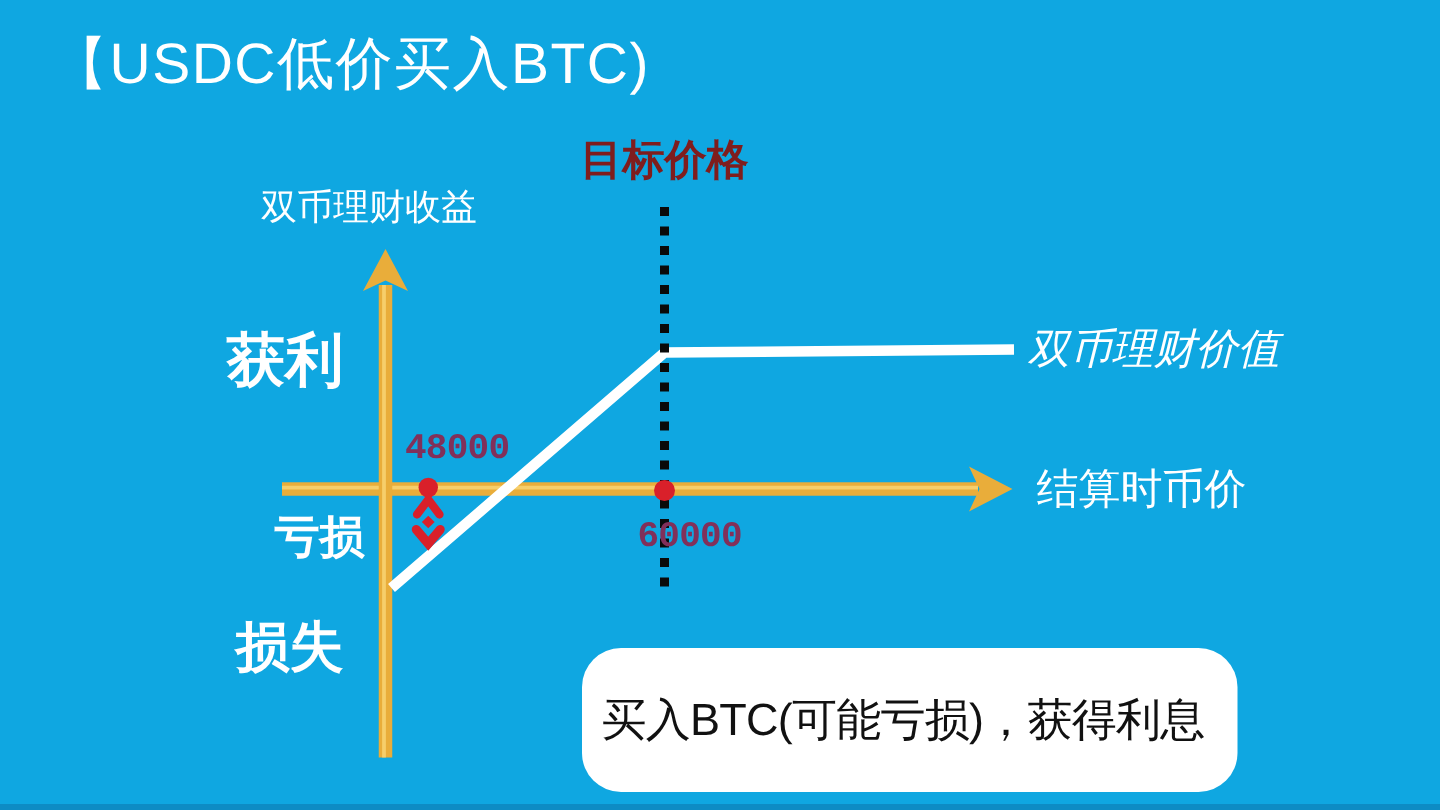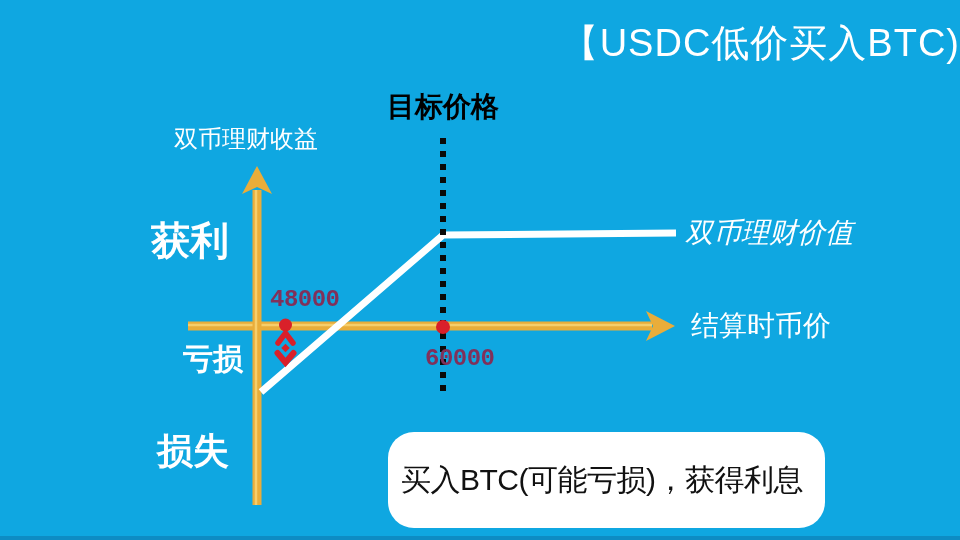--- a/index.html
+++ b/index.html
@@ -26,33 +26,33 @@
   .lbl {
     position: absolute;
     white-space: nowrap;
     line-height: 1.05;
     color: #FFFFFF;
   }
   .title {
     left: 0;
     top: 24px;
     width: 100%;
-    text-align: right;
+    text-align: left;
     padding-left: 34px;
     box-sizing: border-box;
     font-size: 38px;
     font-weight: 500;
     letter-spacing: 1px;
   }
   .target-price-label {
     left: 387px;
     top: 92px;
     font-size: 28px;
     font-weight: 600;
-    color: #000000;
+    color: #7f1d1d;
   }
   .y-axis-title {
     left: 174px;
     top: 126px;
     font-size: 24px;
     font-weight: 500;
   }
   .profit-label {
     left: 151px;
     top: 221px;
@@ -64,21 +64,20 @@
     top: 343px;
     font-size: 30px;
     font-weight: 600;
     font-family: Liberation Serif, serif;
   }
   .big-loss-label {
     left: 157px;
     top: 412px;
     font-size: 36px;
     font-weight: 700;
-    margin-top: 20px;
   }
   .payoff-line-label {
     left: 685px;
     top: 218px;
     font-size: 28px;
     font-weight: 500;
     font-style: italic;
   }
   .x-axis-label {
     left: 691px;

